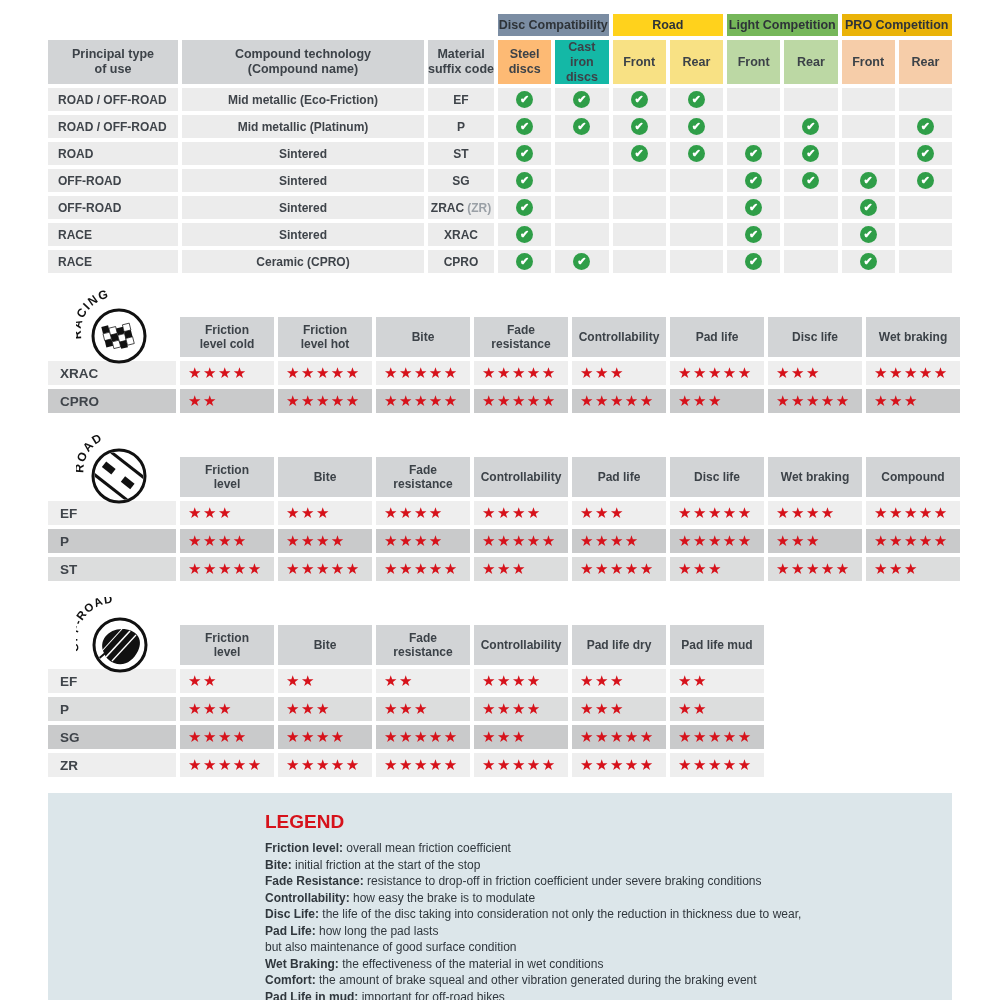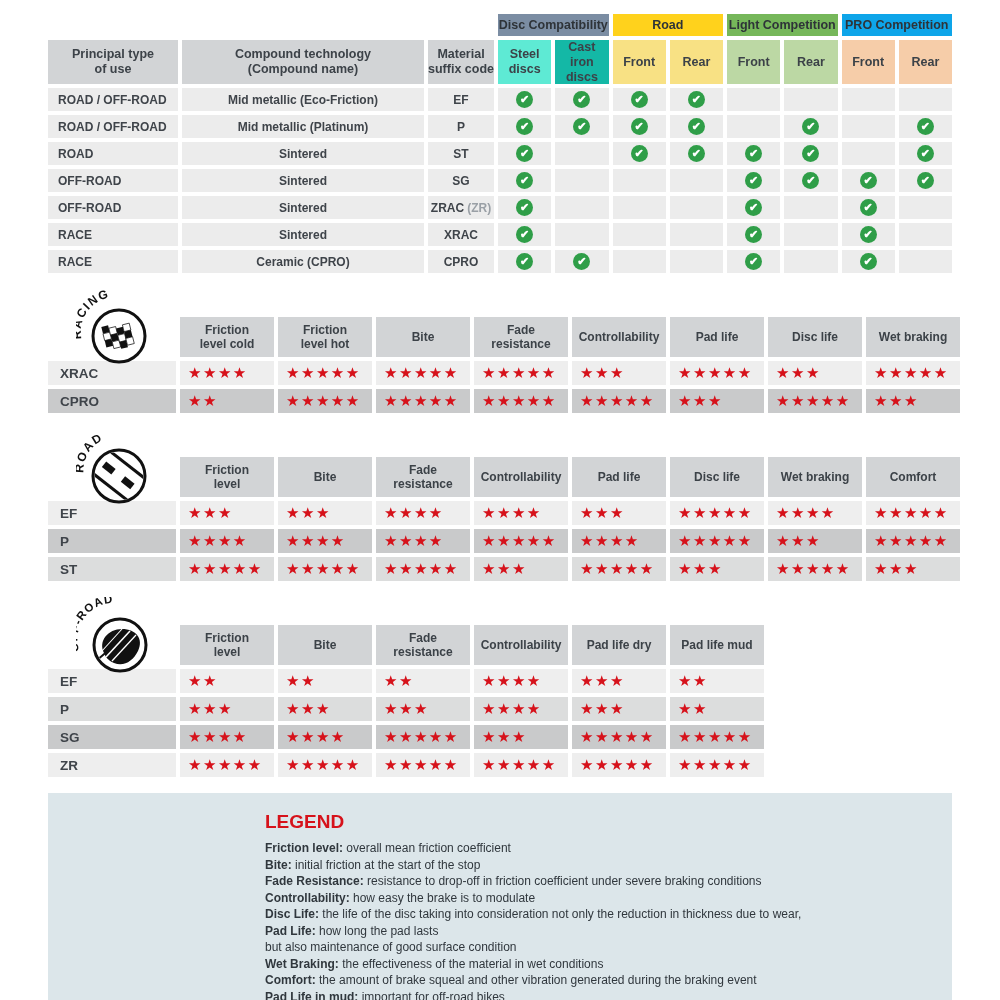--- a/index.html
+++ b/index.html
@@ -48,28 +48,28 @@
 <body>
 
 <div class="page">
   <div class="content">
 
     <div class="compat-grid">
         <div class="group-spacer"></div>
         <div class="group-h" style="background: rgb(123, 141, 163);">Disc Compatibility</div>
         <div class="group-h" style="background: rgb(255, 210, 28);">Road</div>
         <div class="group-h" style="background: rgb(118, 183, 90);">Light Competition</div>
-        <div class="group-h" style="background: #0ea5e9;">PRO Competition</div>
+        <div class="group-h" style="background: #eab308;">PRO Competition</div>
         <div class="col-h">Principal type
 of use</div>
         <div class="col-h">Compound technology
 (Compound name)</div>
         <div class="col-h">Material
 suffix code</div>
-        <div class="col-h" style="background: #5eead4;">Steel
+        <div class="col-h" style="background: #fdba74;">Steel
 discs</div>
         <div class="col-h" style="background: #14b8a6;">Cast iron
 discs</div>
         <div class="col-h" style="background: rgb(248, 225, 132);">Front</div>
         <div class="col-h" style="background: rgb(248, 225, 132);">Rear</div>
         <div class="col-h" style="background: rgb(188, 216, 164);">Front</div>
         <div class="col-h" style="background: rgb(188, 216, 164);">Rear</div>
         <div class="col-h" style="background: rgb(246, 205, 169);">Front</div>
         <div class="col-h" style="background: rgb(246, 205, 169);">Rear</div>
         <div class="cell use">ROAD / OFF-ROAD</div>
@@ -294,21 +294,21 @@
           <div class="r-spacer"></div>
           <div class="r-head">Friction
 level</div>
           <div class="r-head">Bite</div>
           <div class="r-head">Fade
 resistance</div>
           <div class="r-head">Controllability</div>
           <div class="r-head">Pad life</div>
           <div class="r-head">Disc life</div>
           <div class="r-head">Wet braking</div>
-          <div class="r-head">Comfort</div>
+          <div class="r-head">Compound</div>
           <div class="r-label light">EF</div>
           <div class="r-stars light">★★★</div>
           <div class="r-stars light">★★★</div>
           <div class="r-stars light">★★★★</div>
           <div class="r-stars light">★★★★</div>
           <div class="r-stars light">★★★</div>
           <div class="r-stars light">★★★★★</div>
           <div class="r-stars light">★★★★</div>
           <div class="r-stars light">★★★★★</div>
           <div class="r-label dark">P</div>

